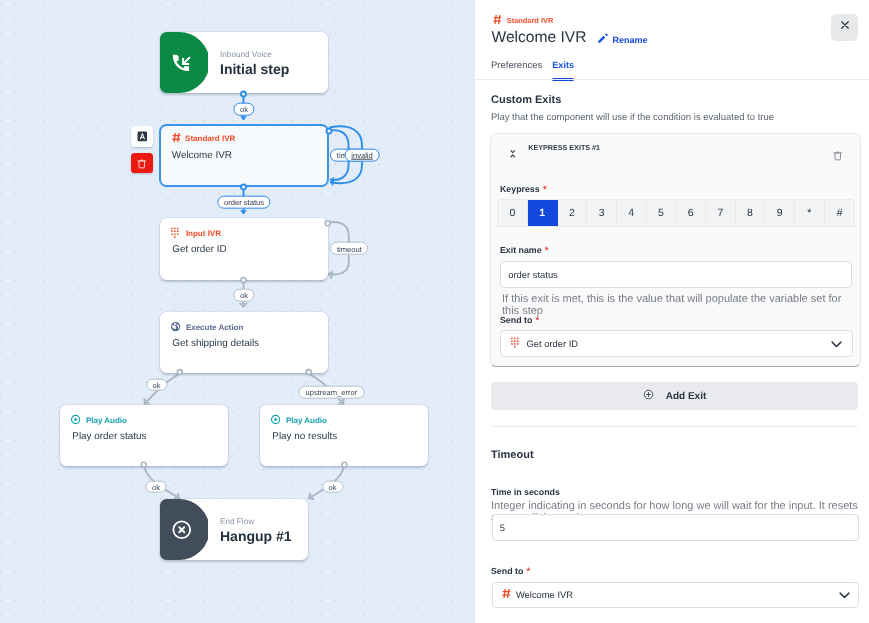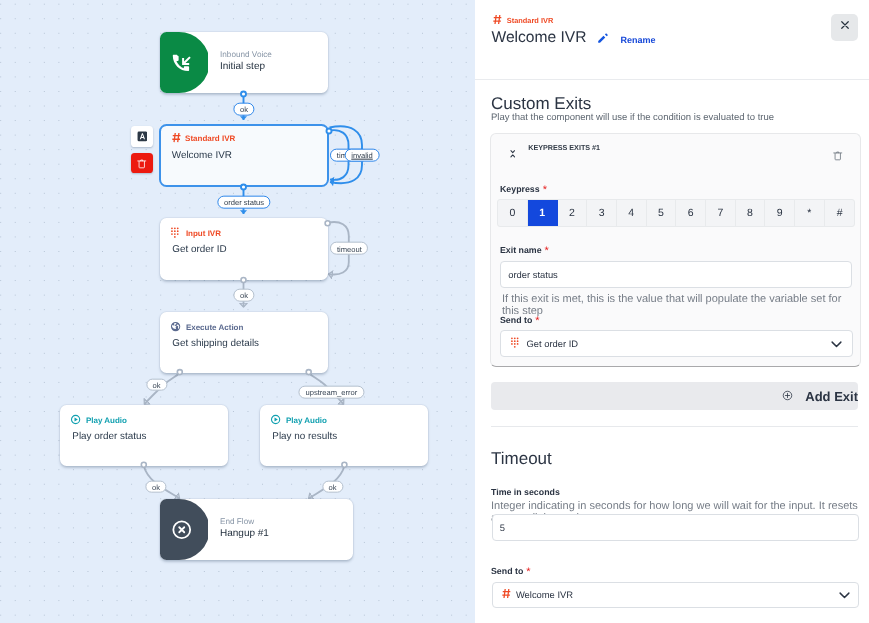--- a/index.html
+++ b/index.html
@@ -26,50 +26,50 @@
   .node.sel .ttl{left:10.8px;top:24px;}
 
   
   .node.bleed .cap{position:absolute;left:0;top:0;bottom:0;width:48px;
        display:flex;align-items:center;justify-content:flex-start;padding-left:11.2px;background:none !important;}
   .node.bleed .capsvg{position:absolute;left:0;top:0;width:48px;height:100%;}
   .node.bleed .cap .ic{position:relative;z-index:2;}
   .node.bleed .hd{left:60px;top:18.3px;}
   .node.bleed .ttl{left:60px;top:29.3px;}
   .node.bleed .kind{font-weight:normal;color:#8795a6;font-size:8.2px;}
-  .node.bleed .ttl{font-weight:normal;color:#24313f;font-size:10px;}
+  .node.bleed .ttl{font-weight:bold;color:#24313f;font-size:14px;}
 
   
   .act{position:absolute;width:21.3px;height:20.3px;border-radius:3.6px;display:flex;align-items:center;justify-content:center;}
   .act.white{background:#fff;box-shadow:0 1px 2px rgba(45,70,100,.3);}
   .act.red{background:#ec1a10;box-shadow:0 1px 2px rgba(45,70,100,.3);}
 
   
   .elabel{position:absolute;transform:translate(-50%,-50%);background:#fff;border:1.4px solid #b4c0ce;
      box-sizing:border-box;border-radius:7px;height:12.7px;line-height:9.6px;padding:1.2px 5.6px 0;
      font-size:7.6px;color:#3a4756;white-space:nowrap;}
   .elabel.blue{border-color:#3088ea;color:#2f3c4b;}
 
   
   #panel{position:absolute;left:475px;top:0;width:394px;height:623px;background:#fff;overflow:hidden;}
   .p-kind{position:absolute;left:17.5px;top:14.3px;display:flex;align-items:center;gap:5.3px;}
   .p-kind span{font-size:7.4px;font-weight:bold;color:#ef4a25;letter-spacing:0px;}
   .p-title{position:absolute;left:16.5px;top:28.5px;font-size:15.6px;font-weight:normal;color:#2b3443;letter-spacing:0px;}
-  .p-rename{position:absolute;left:121.5px;top:31px;display:flex;align-items:center;gap:12px;}
+  .p-rename{position:absolute;left:121.5px;top:31px;display:flex;align-items:center;gap:4px;}
   .p-rename .lbl{font-size:9px;font-weight:bold;color:#1547d8;}
   .p-close{position:absolute;left:356px;top:13.5px;width:27px;height:27px;border-radius:5px;background:#e6e8ea;
      display:flex;align-items:center;justify-content:center;}
 
   .tabs{position:absolute;left:0;top:56px;width:394px;height:23px;}
   .tab{position:absolute;top:0;font-size:9.5px;color:#4a5360;}
   .tab.active{color:#1657e0;font-weight:bold;font-size:9.2px;}
   .tab .ul{position:absolute;left:0;right:0;top:18px;height:2.6px;background:#1248d8;border-radius:2px;}
   .tabrule{position:absolute;left:0;top:79px;width:394px;height:1px;background:#e9ebee;}
 
-  .sec-h{font-size:17px;font-weight:normal;color:#2b3443;}
+  .sec-h{font-size:11px;font-weight:bold;color:#2b3443;}
   .sec-s{font-size:9.5px;color:#5d6670;}
 
   .card{position:absolute;border:1px solid #e7e8ea;border-bottom:1.5px solid #a9a9ab;border-radius:6px;background:#fafafb;}
   .card-hd{position:absolute;left:0;top:0;right:0;height:28px;}
   .kp-title{position:absolute;left:37.2px;top:9.6px;font-size:7.2px;font-weight:bold;color:#333c48;letter-spacing:0px;}
 
   .flabel{font-size:8.8px;font-weight:bold;color:#2b3443;}
   .req{color:#e62020;font-weight:normal;font-size:11px;line-height:0;position:relative;top:1px;}
   .fhelp{font-size:11px;color:#767d87;}
 
@@ -81,21 +81,21 @@
 
   .input{position:absolute;border:1px solid #dbdfe4;border-radius:4px;background:#fff;
      display:flex;align-items:center;padding:0 6.9px;font-size:9.4px;color:#2b3443;box-sizing:border-box;}
   .select{position:absolute;border:1px solid #dbdfe4;border-radius:4px;background:#fff;
      display:flex;align-items:center;padding:0 9.1px;font-size:9.4px;color:#2b3443;box-sizing:border-box;}
   .select .val{display:flex;align-items:center;gap:5px;}
   .select .chev{position:absolute;right:5.5px;top:50%;transform:translateY(-50%);display:flex;}
   #sel-card .chev{right:8.5px;}
 
   .addbtn{position:absolute;height:28px;border-radius:4px;background:#e9eaed;display:flex;align-items:center;
-     justify-content:flex-end;gap:12px;font-size:13px;font-weight:bold;color:#2b3443;}
+     justify-content:center;gap:12px;font-size:10px;font-weight:bold;color:#2b3443;}
   .rule{position:absolute;height:1px;background:#e7e9ec;}
 </style>
 </head>
 <body>
 
 <div id="app">
   <div id="canvas">
   <svg id="edgesvg" width="475" height="623" viewBox="0 0 475 623">
     <defs>
       <marker id="ahB" markerWidth="10" markerHeight="10" refX="4.2" refY="5" orient="auto" markerUnits="userSpaceOnUse">
@@ -190,21 +190,21 @@
         <div class="node" style="left: 260px; top: 405px; width: 168px; height: 61px;">
           <div class="hd">
             <svg class="ic" width="11.2" height="11.2" viewBox="0 0 24 24" fill="none" stroke="#11a0b0" stroke-width="2.4">
               <circle cx="12" cy="11.8" r="8.8"></circle>
               <path d="M9.7 7.4 L16.8 11.8 L9.7 16.2 Z" fill="#11a0b0" stroke="none"></path>
             </svg>
             <span class="kind" style="color:#11a0b0;">Play Audio</span>
           </div>
           <div class="ttl">Play no results</div>
         </div>
-        <div class="node bleed" style="left: 160px; top: 499px; width: 193px; height: 61px;">
+        <div class="node bleed" style="left: 160px; top: 499px; width: 148px; height: 61px;">
           <svg class="capsvg" viewBox="0 0 48 61" preserveAspectRatio="none">
             <path d="M6.5 0 H19 A 30.5 30.5 0 0 1 19 61 H6.5 A 6.5 6.5 0 0 1 0 54.5 V6.5 A 6.5 6.5 0 0 1 6.5 0 Z" fill="#414d5b"></path>
           </svg>
           <div class="cap">
             <svg class="ic" width="21.5" height="21.5" viewBox="0 0 24 24" fill="none" stroke="#fff" stroke-width="2.0">
               <circle cx="12" cy="12" r="9.4"></circle>
               <path d="M9.2 9.2 L14.8 14.8 M14.8 9.2 L9.2 14.8" stroke-linecap="round"></path>
             </svg>
           </div>
           <div class="hd">
@@ -267,20 +267,24 @@
           </svg></span>
       <span class="lbl">Rename</span>
     </div>
 
     <div class="p-close">
       <span class="p-close-ic"><svg class="ic" width="12" height="12" viewBox="0 0 24 24" fill="none" stroke="#26313d" stroke-width="2.4" stroke-linecap="round">
             <path d="M5.5 5.5 L18.5 18.5 M18.5 5.5 L5.5 18.5"></path>
           </svg></span>
     </div>
 
+    <div class="tabs">
+      <div class="tab" id="tab0" style="left:16px;top:4px;"><span>Preferences</span></div>
+      <div class="tab active" id="tab1" style="left:77.2px;top:4px;"><span>Exits</span><span class="ul"></span></div>
+    </div>
     <div class="tabrule"></div>
 
     <div class="sec-h" style="position:absolute;left:16.0px;top:94px;">Custom Exits</div>
     <div class="sec-s" style="position:absolute;left:16.0px;top:112px;">Play that the component will use if the condition is evaluated to true</div>
 
     <div class="card" style="left:15.0px;top:132.8px;width:369px;height:232.5px;">
       <div class="card-hd">
         <span class="kp-collapse" style="position:absolute;left:18.7px;top:16.7px;display:flex;">
             <svg class="ic" width="5.4719999999999995" height="7.6" viewBox="0 0 13 18" fill="none" stroke="#2b3443" stroke-width="2.5" stroke-linecap="round" stroke-linejoin="round">
               <path d="M2.2 1.6 L6.5 6.2 L10.8 1.6"></path>

